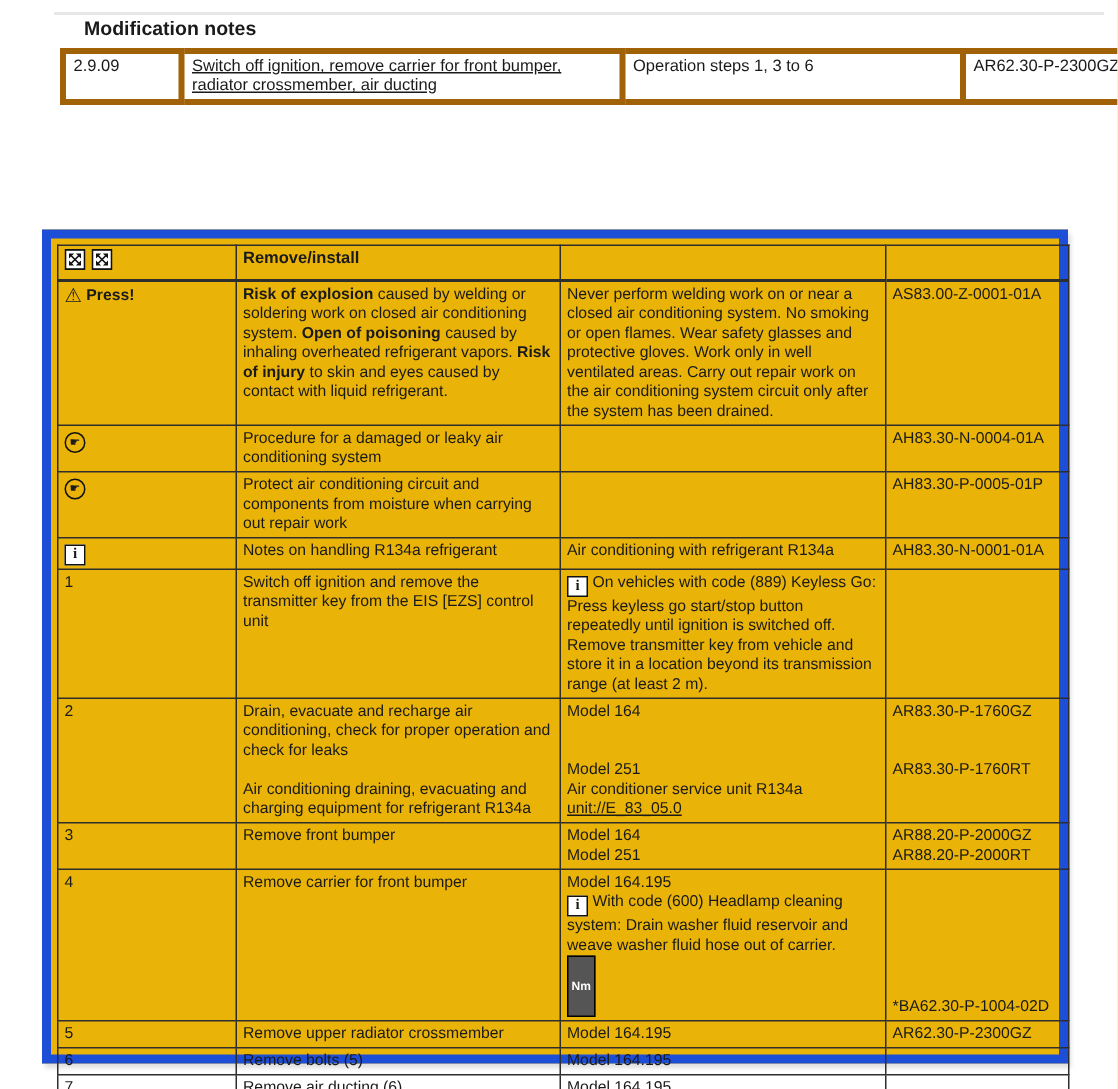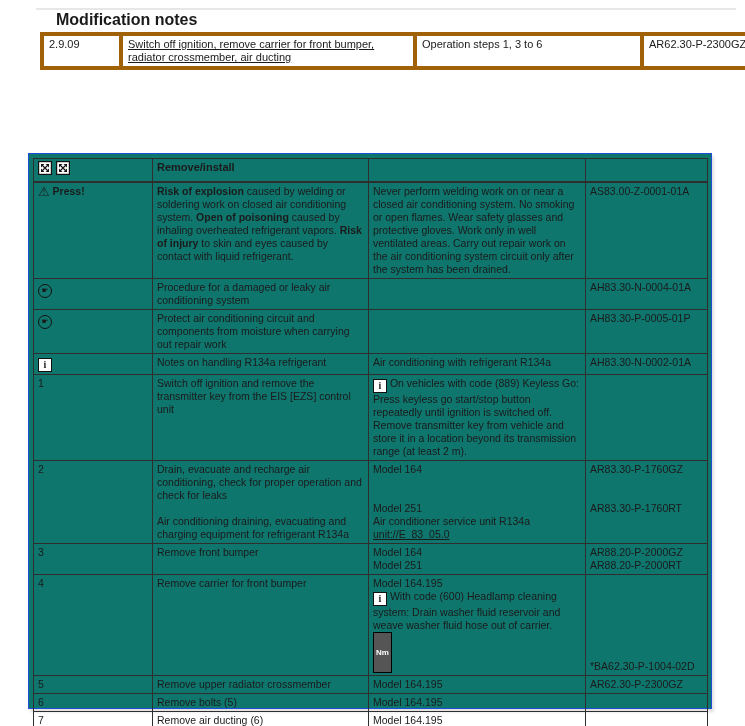--- a/index.html
+++ b/index.html
@@ -1,25 +1,25 @@
 <!DOCTYPE html>
 <html><head>
 <meta charset="utf-8">
 <style>
   html,body{margin:0;padding:0;background:#fff;}
   body{font-family:"Liberation Sans",sans-serif;color:#1a1a1a;}
   .stage{position:relative;width:745px;height:726px;background:#fff;overflow:hidden;}
   .topline{position:absolute;left:36px;top:8px;width:700px;height:2px;background:#e7e7e7;}
-  .mod-title{position:absolute;left:44px;top:11px;font-size:16px;font-weight:bold;padding-left:12px;}
+  .mod-title{position:absolute;left:44px;top:11px;font-size:13px;font-weight:bold;padding-left:12px;}
   .mod-table{position:absolute;left:40px;top:32px;width:682px;border-collapse:collapse;table-layout:fixed;}
   .mod-table td{border:4px solid #a16207;vertical-align:top;padding:2px 5px;font-size:11px;line-height:13px;}
   .mod-c1{width:65px;} .mod-c2{width:280px;text-decoration:underline;} .mod-c3{width:213px;} .mod-c4{width:124px;}
 
-  .panel{position:absolute;left:28px;top:153px;width:684px;height:556px;background:#0f766e;
-         border:1px solid #1d4ed8;box-shadow:2px 3px 3px rgba(0,0,0,.13);
+  .panel{position:absolute;left:28px;top:153px;width:684px;height:556px;background:#eab308;
+         border:6px solid #1d4ed8;box-shadow:2px 3px 3px rgba(0,0,0,.13);
          box-sizing:border-box;display:flex;flex-direction:column;padding:4px;}
   .proc-table{width:674px;border-collapse:collapse;table-layout:fixed;border:1px solid #2e2e2e;}
   .proc-table th,.proc-table td{border:1px solid #2e2e2e;vertical-align:top;padding:2px 4px;
          font-size:10.5px;line-height:13px;text-align:left;font-weight:normal;word-wrap:break-word;}
   .proc-table thead th{font-weight:bold;font-size:11px;border-bottom:2px solid #2e2e2e;height:18px;}
   .w1{width:119px;} .w2{width:216px;} .w3{width:217px;} .w4{width:122px;}
   .proc-table b{font-weight:bold;}
 
   .ic{display:inline-block;}
   .warning-triangle-icon{font-size:13px;line-height:13px;vertical-align:-1px;}
@@ -107,21 +107,21 @@
           <tr>
             <td><span class="ic hand-in-circle-icon">☛</span></td>
             <td>Protect air conditioning circuit and components from moisture when carrying out repair work</td>
             <td></td>
             <td>AH83.30-P-0005-01P</td>
           </tr>
           <tr>
             <td><span class="ic info-square-icon">i</span></td>
             <td>Notes on handling R134a refrigerant</td>
             <td>Air conditioning with refrigerant R134a</td>
-            <td>AH83.30-N-0002-01A</td>
+            <td>AH83.30-N-0001-01A</td>
           </tr>
           <tr>
             <td>1</td>
             <td>Switch off ignition and remove the transmitter key from the EIS [EZS] control unit</td>
             <td><span class="ic info-square-icon">i</span> On vehicles with code (889) Keyless Go: Press keyless go start/stop button repeatedly until ignition is switched off. Remove transmitter key from vehicle and store it in a location beyond its transmission range (at least 2 m).</td>
             <td></td>
           </tr>
           <tr>
             <td>2</td>
             <td>Drain, evacuate and recharge air conditioning, check for proper operation and check for leaks<br><br>Air conditioning draining, evacuating and charging equipment for refrigerant R134a</td>

